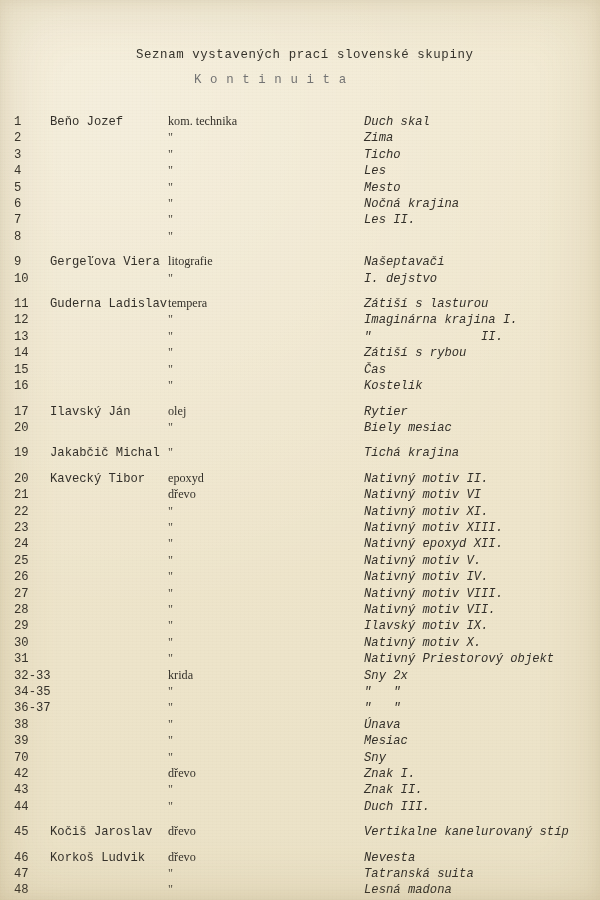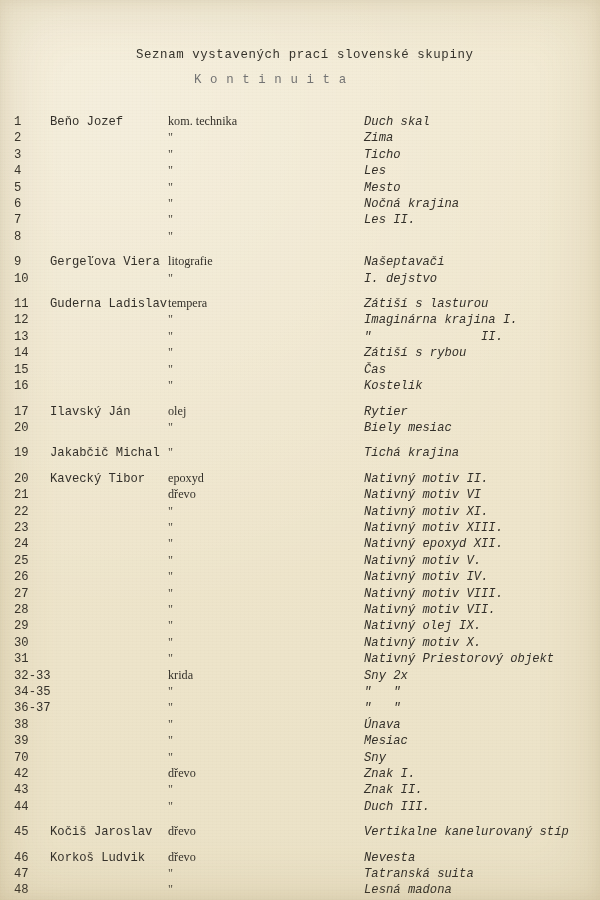--- a/index.html
+++ b/index.html
@@ -137,21 +137,21 @@
       <div class="gap-md"></div>
       <div class="row"><span class="c-num">20</span><span class="c-author">Kavecký Tibor</span><span class="c-tech">epoxyd</span><span class="c-title">Nativný motiv II.</span></div>
       <div class="row"><span class="c-num">21</span><span class="c-author"></span><span class="c-tech">dřevo</span><span class="c-title">Nativný motiv VI</span></div>
       <div class="row"><span class="c-num">22</span><span class="c-author"></span><span class="c-tech ink-light">"</span><span class="c-title">Nativný motiv XI.</span></div>
       <div class="row"><span class="c-num">23</span><span class="c-author"></span><span class="c-tech ink-light">"</span><span class="c-title">Nativný motiv XIII.</span></div>
       <div class="row"><span class="c-num">24</span><span class="c-author"></span><span class="c-tech ink-light">"</span><span class="c-title">Nativný epoxyd XII.</span></div>
       <div class="row"><span class="c-num">25</span><span class="c-author"></span><span class="c-tech ink-light">"</span><span class="c-title">Nativný motiv V.</span></div>
       <div class="row"><span class="c-num">26</span><span class="c-author"></span><span class="c-tech ink-light">"</span><span class="c-title">Nativný motiv IV.</span></div>
       <div class="row"><span class="c-num">27</span><span class="c-author"></span><span class="c-tech ink-light">"</span><span class="c-title">Nativný motiv VIII.</span></div>
       <div class="row"><span class="c-num">28</span><span class="c-author"></span><span class="c-tech ink-light">"</span><span class="c-title">Nativný motiv VII.</span></div>
-      <div class="row"><span class="c-num">29</span><span class="c-author"></span><span class="c-tech ink-light">"</span><span class="c-title">Nativný olej IX.</span></div>
+      <div class="row"><span class="c-num">29</span><span class="c-author"></span><span class="c-tech ink-light">"</span><span class="c-title">Ilavský motiv IX.</span></div>
       <div class="row"><span class="c-num">30</span><span class="c-author"></span><span class="c-tech ink-light">"</span><span class="c-title">Nativný motiv X.</span></div>
       <div class="row"><span class="c-num">31</span><span class="c-author"></span><span class="c-tech ink-light">"</span><span class="c-title">Nativný Priestorový objekt</span></div>
       <div class="row"><span class="c-num">32-33</span><span class="c-author"></span><span class="c-tech">krida</span><span class="c-title">Sny 2x</span></div>
       <div class="row"><span class="c-num">34-35</span><span class="c-author"></span><span class="c-tech ink-light">"</span><span class="c-title">"   "</span></div>
       <div class="row"><span class="c-num">36-37</span><span class="c-author"></span><span class="c-tech ink-light">"</span><span class="c-title">"   "</span></div>
       <div class="row"><span class="c-num">38</span><span class="c-author"></span><span class="c-tech ink-light">"</span><span class="c-title">Únava</span></div>
       <div class="row"><span class="c-num">39</span><span class="c-author"></span><span class="c-tech ink-light">"</span><span class="c-title">Mesiac</span></div>
       <div class="row"><span class="c-num">70</span><span class="c-author"></span><span class="c-tech ink-light">"</span><span class="c-title">Sny</span></div>
       <div class="row"><span class="c-num">42</span><span class="c-author"></span><span class="c-tech">dřevo</span><span class="c-title">Znak I.</span></div>
       <div class="row"><span class="c-num">43</span><span class="c-author"></span><span class="c-tech ink-light">"</span><span class="c-title">Znak II.</span></div>

